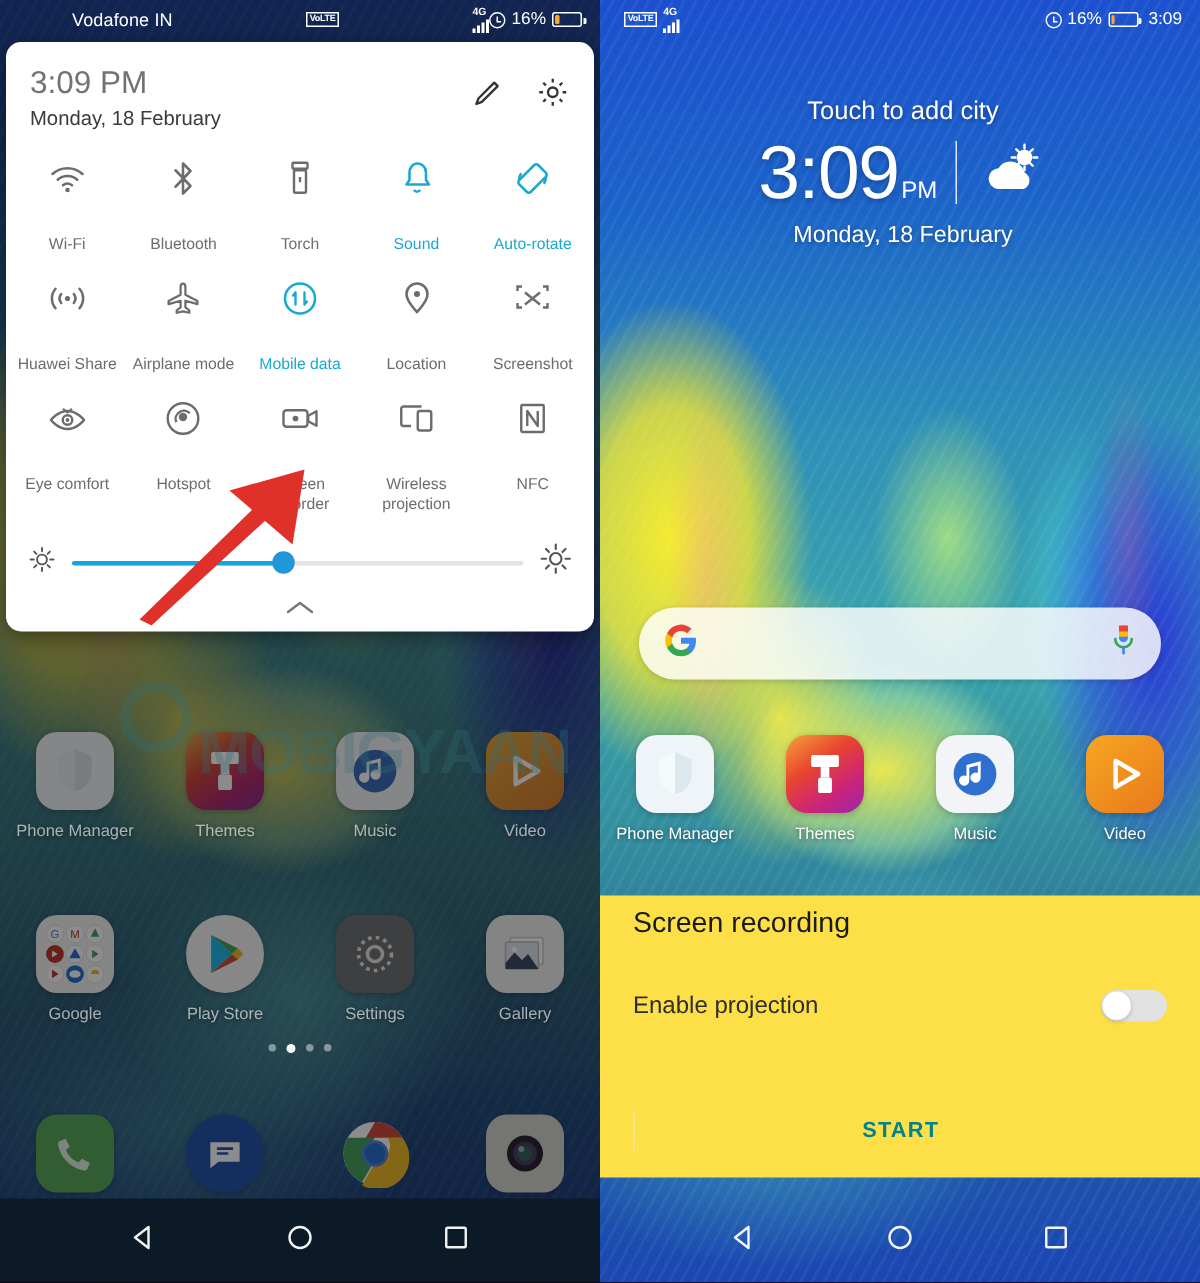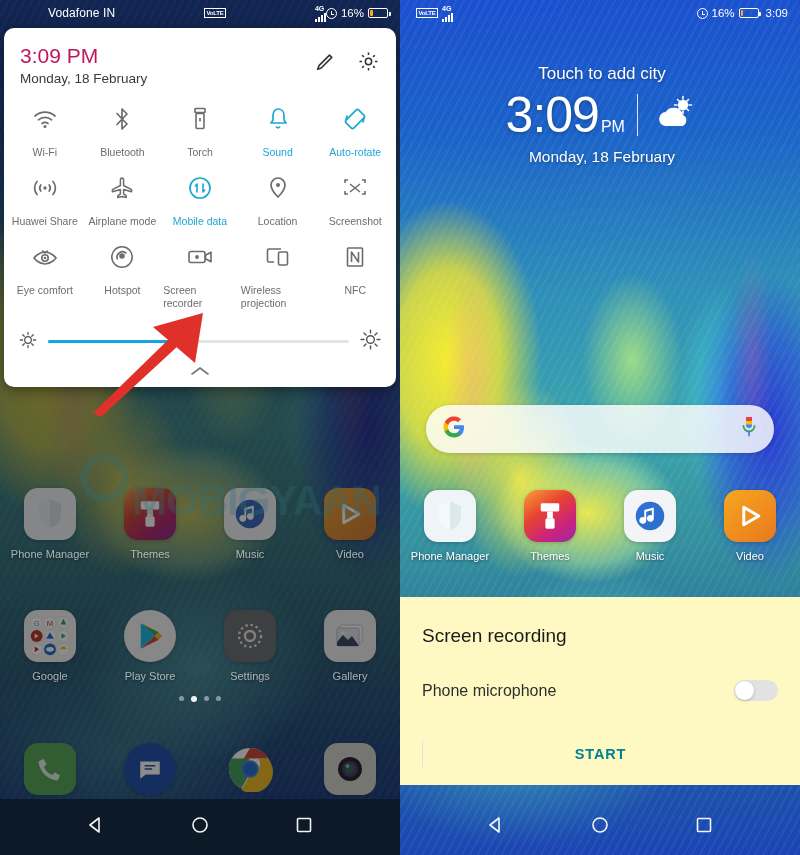--- a/index.html
+++ b/index.html
@@ -67,29 +67,29 @@
 
   
   .qs-panel {
     position:absolute; top:28px; left:4px; right:4px;
     background:#fff; border-radius:10px; z-index:30;
     box-shadow:0 3px 14px rgba(0,0,0,.45);
     padding: 14px 0 0;
   }
   .qs-head { display:flex; align-items:flex-start; padding: 2px 16px 6px; }
   .qs-time { flex:1; }
-  .qs-clock { font-size:21px; color:#be185d; line-height:1.12; font-weight:400; }
+  .qs-clock { font-size:21px; color:#737373; line-height:1.12; font-weight:400; }
   .qs-date { font-size:13.5px; color:#3a3a3a; margin-top:3px; }
   .qs-actions { display:flex; align-items:center; gap:22px; padding-top:6px; }
   .qs-actions svg { display:block; }
 
   .qs-grid { display:grid; grid-template-columns:repeat(5,1fr); padding: 6px 2px 0; }
   .tile { display:flex; flex-direction:column; align-items:center; padding: 6px 2px 8px; }
   .tile .ic { height:30px; display:flex; align-items:center; justify-content:center; }
-  .tile .lb { font-size:10.5px; color:#6c6c6c; margin-top:12px; text-align:left; line-height:1.25; }
+  .tile .lb { font-size:10.5px; color:#6c6c6c; margin-top:23px; text-align:center; line-height:1.25; }
   .tile.on .lb { color:#1ba8d0; }
 
   .bright-row { display:flex; align-items:center; padding: 10px 14px 2px; gap:10px; }
   .track { flex:1; height:3px; background:#e3e3e3; border-radius:2px; position:relative; }
   .track .fill { position:absolute; left:0; top:0; bottom:0; background:#14a5e0; border-radius:2px; }
   .track .thumb {
     position:absolute; top:50%; width:15px; height:15px; background:#2196d9;
     border-radius:50%; transform:translate(-50%,-50%);
   }
   .chev { display:flex; justify-content:center; padding: 8px 0 10px; }
@@ -128,22 +128,22 @@
 
   .dock { position:absolute; left:0; right:0; bottom:60px; z-index:14; }
 
   
   .nav { position:absolute; left:0; right:0; bottom:0; height:56px; z-index:25;
          display:flex; align-items:center; justify-content:center; gap:84px; }
   .phone.left .nav { background:#0b1a26; }
   .nav .nbtn { opacity:.95; }
 
   
-  .dialog { position:absolute; left:0; right:0; top:597px; bottom:70px; background:#fef9c3; z-index:35;
-            padding: 28px 22px 0; display:flex; flex-direction:column; }
+  .dialog { position:absolute; left:0; right:0; top:597px; bottom:70px; background:#fde047; z-index:35;
+            padding: 8px 22px 0; display:flex; flex-direction:column; }
   .dlg-title { font-size:19px; color:#1a1a1a; font-weight:500; }
   .dlg-row { display:flex; align-items:center; justify-content:space-between; margin-top:33px; }
   .dlg-label { font-size:16px; color:#2e2e2e; }
   .switch { width:44px; height:21px; border-radius:11px; background:#e2e2e2; position:relative; }
   .switch .knob { position:absolute; left:1px; top:1px; width:19px; height:19px; border-radius:50%;
                   background:#fff; box-shadow:0 1px 3px rgba(0,0,0,.22); }
   .dlg-actions { margin-top:auto; display:flex; align-items:center; height:62px; }
   .dlg-btn { flex:1; text-align:center; font-size:14.5px; font-weight:600; letter-spacing:.8px; color:#00838f; }
   .dlg-sep { width:1px; height:26px; background:#e0e0e0; }
 
@@ -728,21 +728,21 @@
       <div class="nbtn">
         <svg width="20" height="20" viewBox="0 0 20 20">
             <rect x="3.5" y="3.5" width="13" height="13" rx="1" fill="none" stroke="#fff" stroke-width="1.6"></rect>
           </svg>
       </div>
     </div>
 
     <div class="dialog">
       <div class="dlg-title">Screen recording</div>
       <div class="dlg-row">
-        <span class="dlg-label">Phone microphone</span>
+        <span class="dlg-label">Enable projection</span>
         <span class="switch">
             <span class="knob"></span>
           </span>
       </div>
       <div class="dlg-actions">
         <span class="dlg-sep"></span>
         <span class="dlg-btn">START</span>
       </div>
     </div>
 

